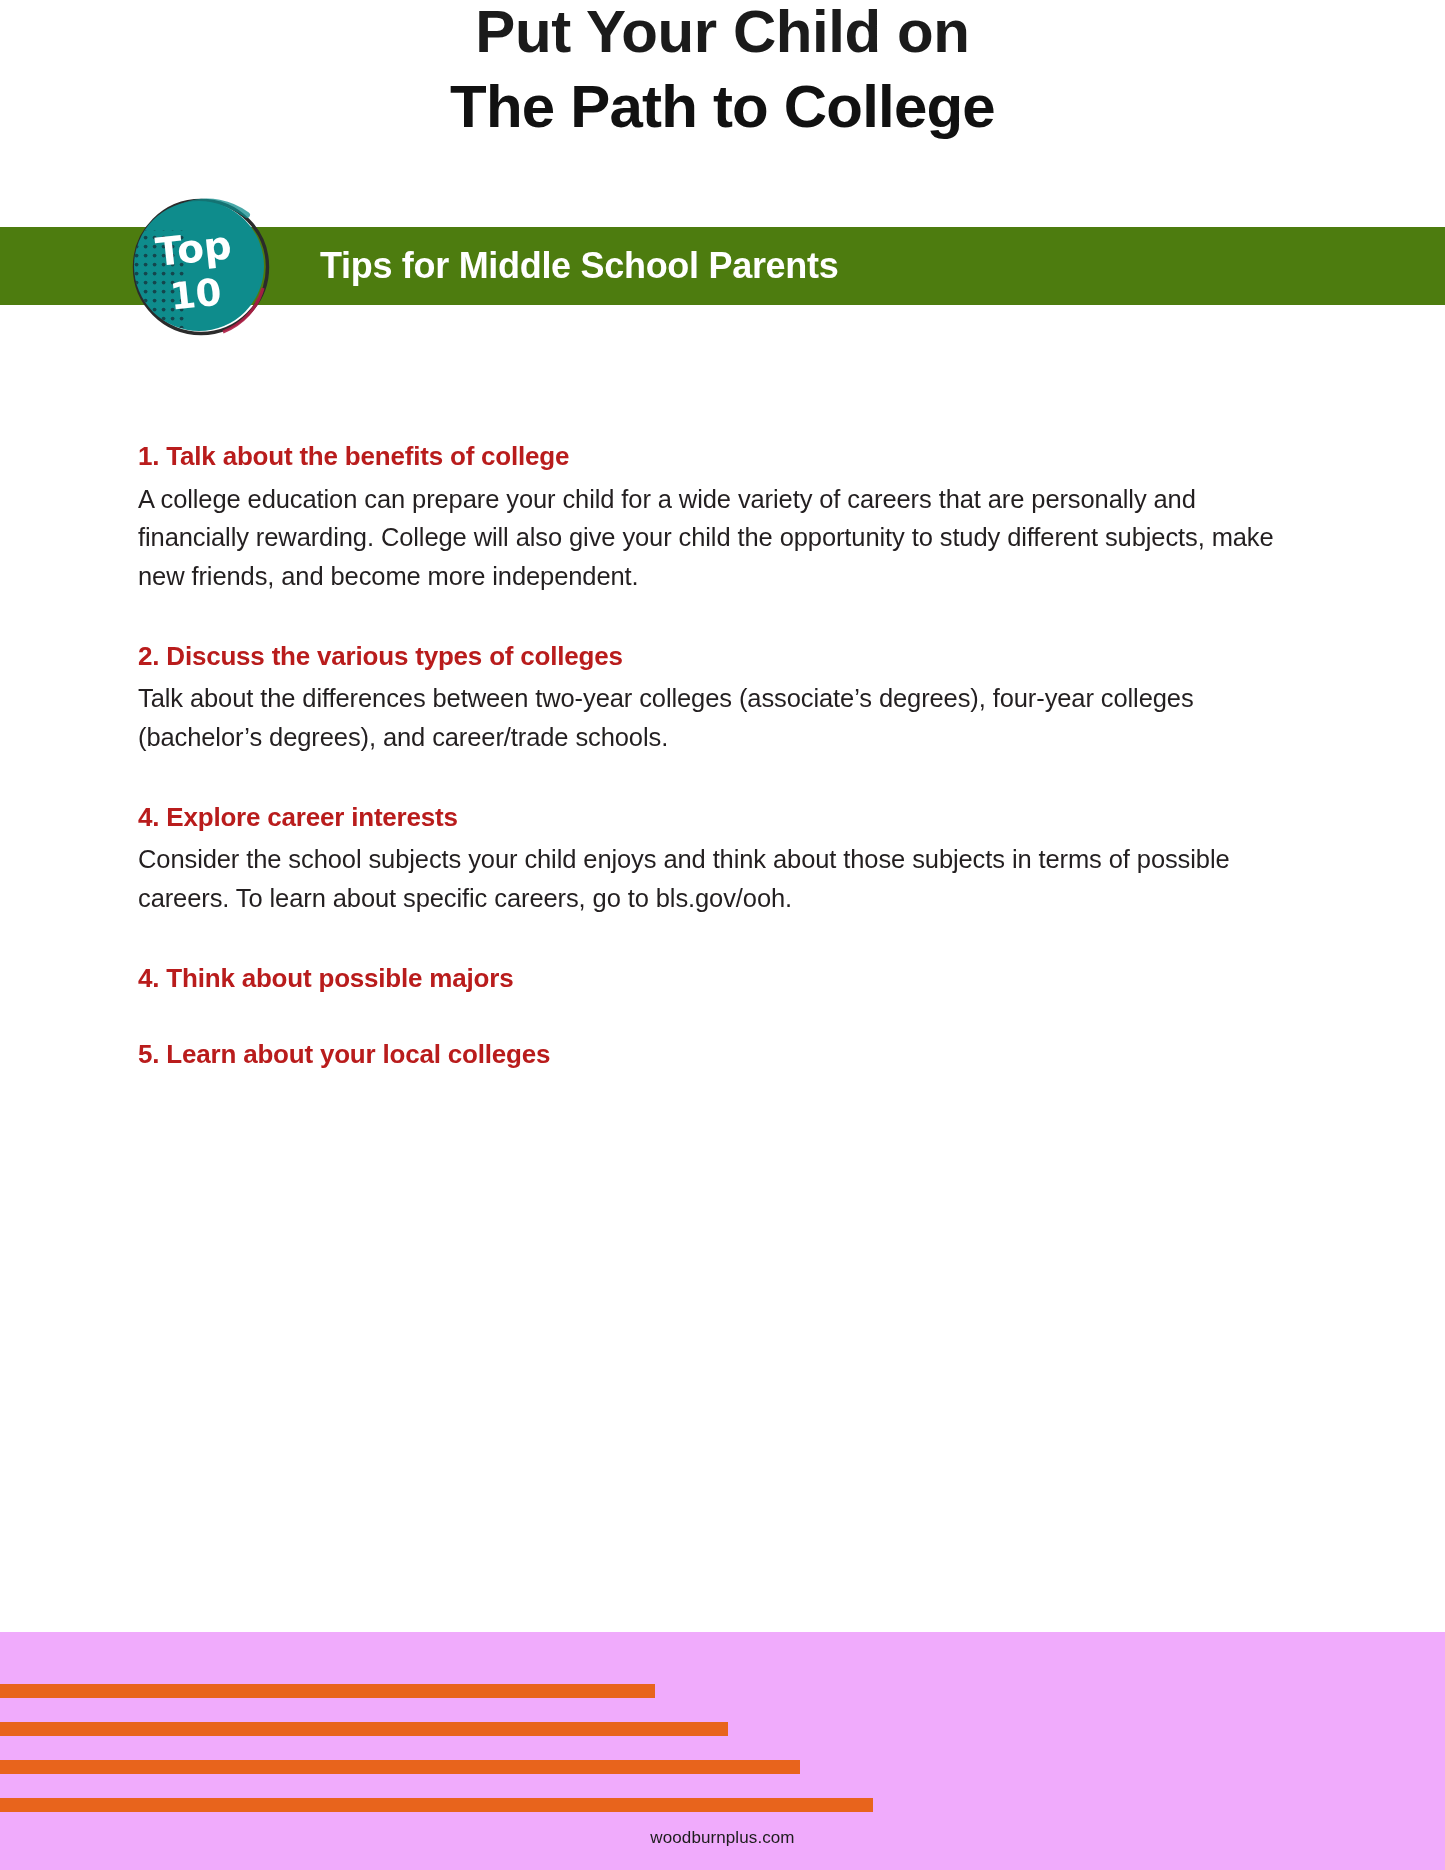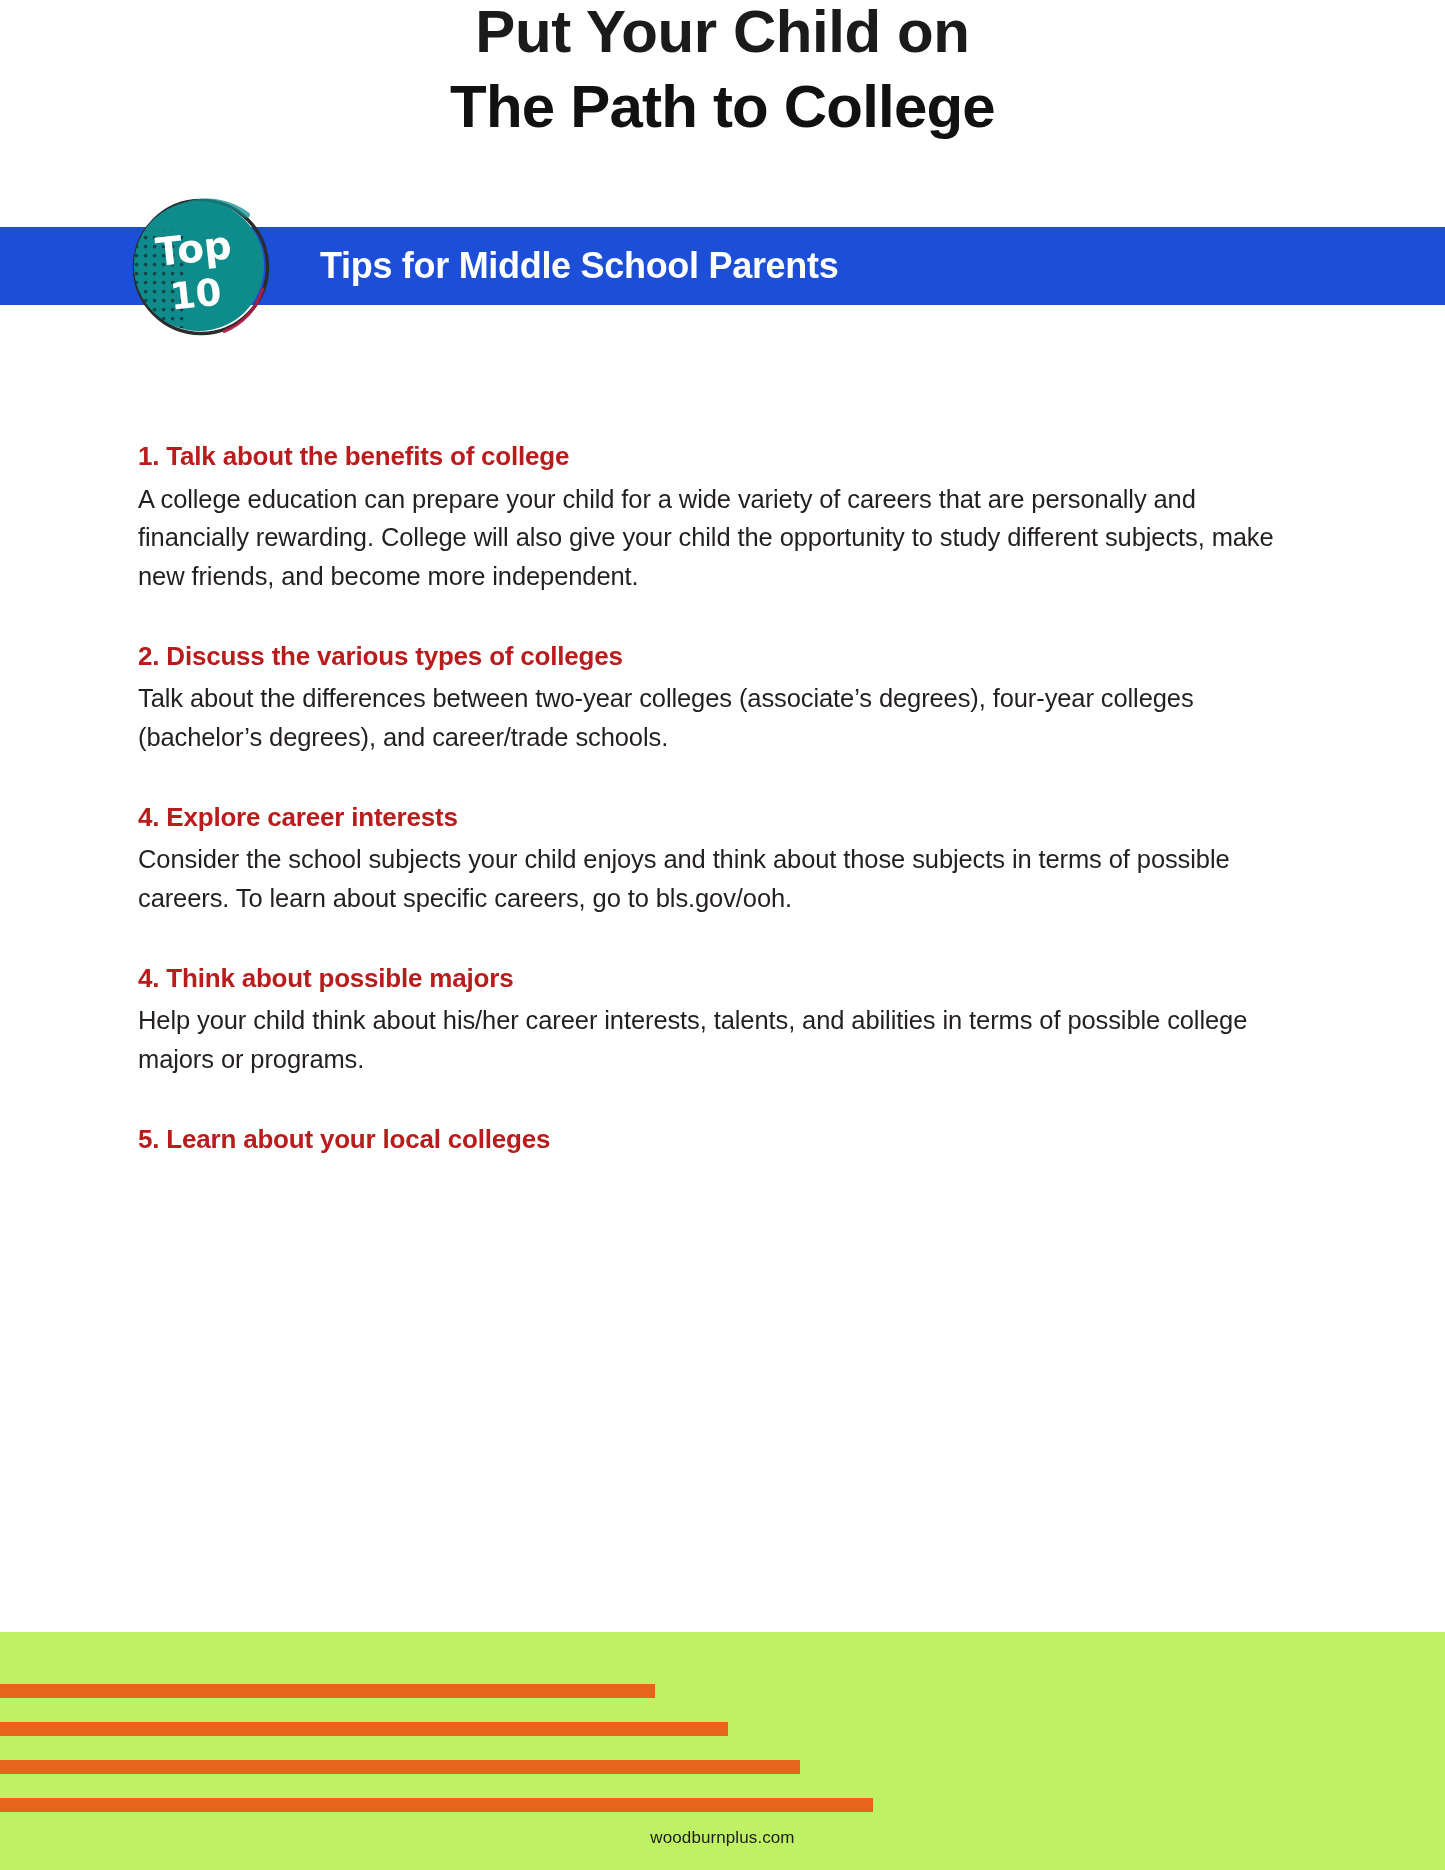--- a/index.html
+++ b/index.html
@@ -40,21 +40,21 @@
     letter-spacing: -0.8px;
     line-height: 1.05;
   }
 
   
   .banner {
     position: absolute;
     top: 227px; left: 0;
     width: 1445px;
     height: 78px;
-    background: #1d4ed8;
+    background: #4d7c0f;
   }
   .banner-title {
     position: absolute;
     left: 320px;
     top: 0;
     height: 78px;
     display: flex;
     align-items: center;
     color: #ffffff;
     font-size: 36px;
@@ -116,21 +116,21 @@
     max-width: 1165px;
   }
 
   
   .footer {
     position: absolute;
     left: 0;
     bottom: 0;
     width: 1445px;
     height: 238px;
-    background: #bef264;
+    background: #f0abfc;
   }
   .stripe {
     position: absolute;
     left: 0;
     height: 14px;
     background: #e8641c;
   }
   .stripe.s1 { top: 52px;  width: 655px; }
   .stripe.s2 { top: 90px;  width: 728px; }
   .stripe.s3 { top: 128px; width: 800px; }
@@ -201,21 +201,20 @@
     <p class="tip-body">Talk about the differences between two-year colleges (associate’s degrees), four-year colleges (bachelor’s degrees), and career/trade schools.</p>
   </div>
 
   <div class="tip">
     <h3 class="tip-head">4. Explore career interests</h3>
     <p class="tip-body">Consider the school subjects your child enjoys and think about those subjects in terms of possible careers. To learn about specific careers, go to bls.gov/ooh.</p>
   </div>
 
   <div class="tip">
     <h3 class="tip-head">4. Think about possible majors</h3>
-    <p class="tip-body">Help your child think about his/her career interests, talents, and abilities in terms of possible college majors or programs.</p>
   </div>
 
   <div class="tip">
     <h3 class="tip-head">5. Learn about your local colleges</h3>
   </div>
 
 </div>
 
 <div class="footer">
   <div class="stripe s1"></div>

